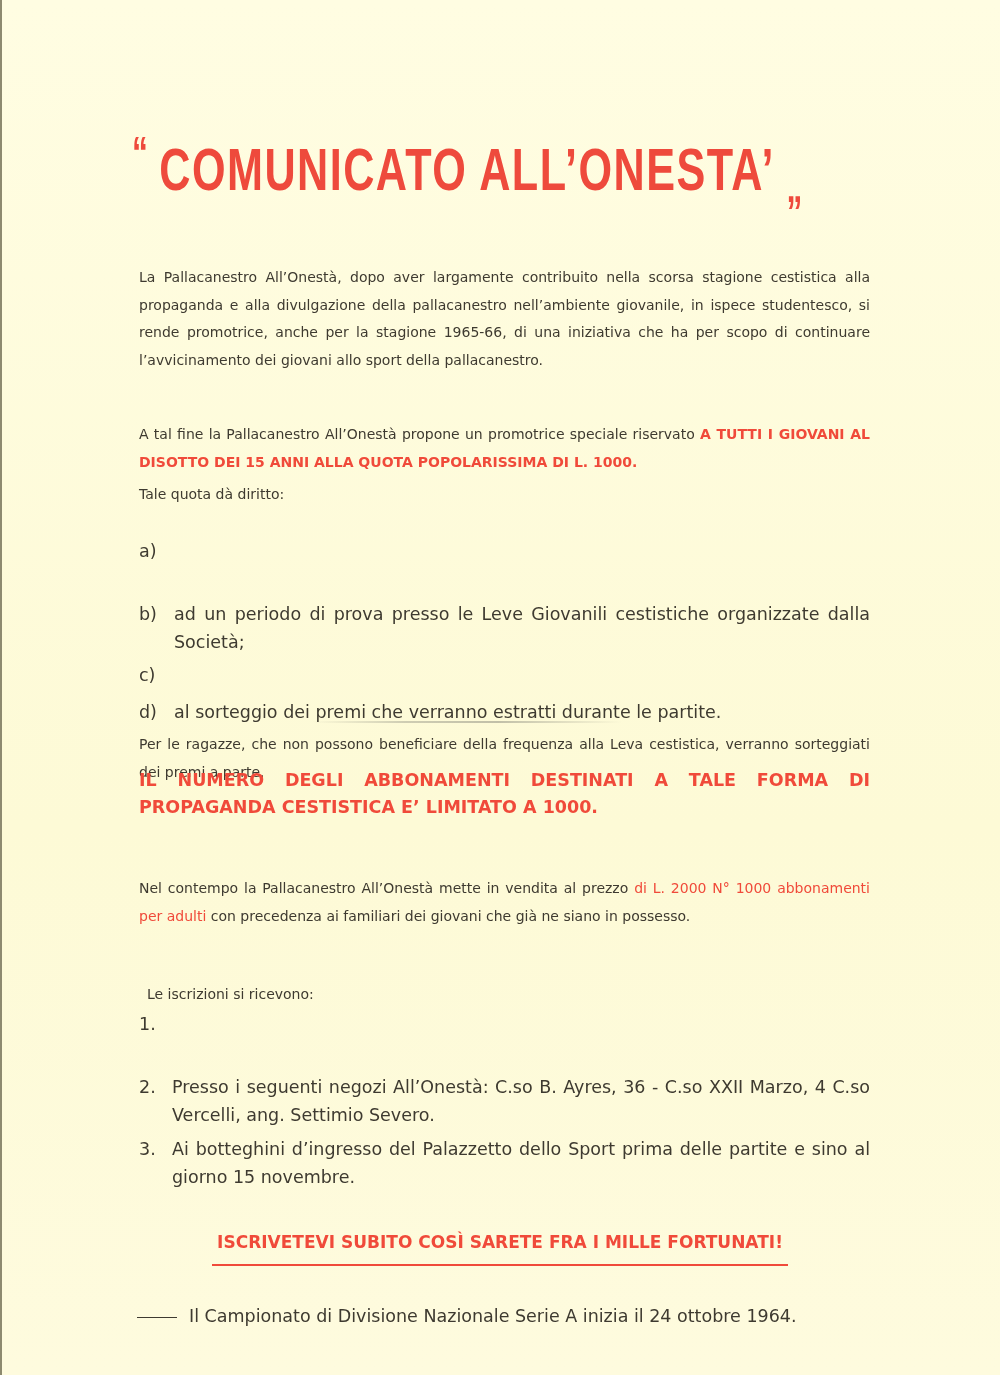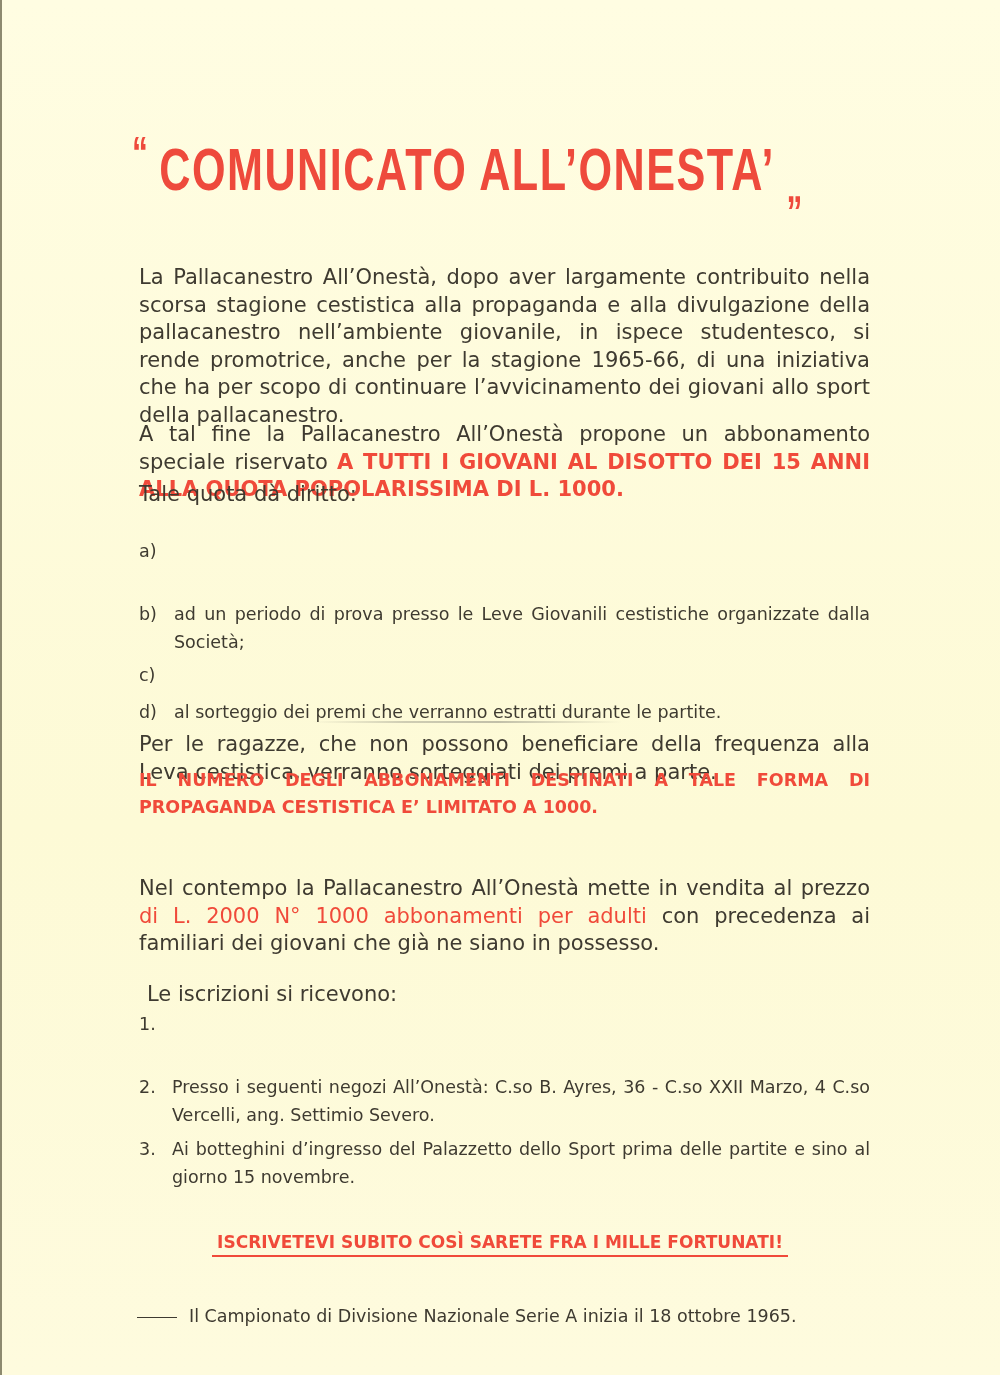--- a/index.html
+++ b/index.html
@@ -25,21 +25,21 @@
       letter-spacing: 2px;
       color: #ee4a3c;
       transform: scaleX(0.72);
       transform-origin: left top;
       white-space: nowrap;
     }
     .title .q-open { font-size: 44px; vertical-align: 22px; margin-right: 14px; }
     .title .q-close { font-size: 44px; vertical-align: -12px; margin-left: 16px; }
     .block {
       position: absolute; left: 137px; width: 731px;
-      font-size: 21px; line-height: 27.5px;
+      font-size: 14px; line-height: 27.5px;
       text-align: justify; text-align-last: left;
       color: #3e3a30;
     }
     .red { color: #f04a3a; }
     .redb { color: #f04a3a; font-weight: bold; }
     .p1 { top: 264px; }
     .p2 { top: 421px; }
     .p3 { top: 481px; }
     .list { position: absolute; left: 137px; width: 731px; font-size: 17.5px; line-height: 27.5px; }
     .li { position: relative; padding-left: 35px; text-align: justify; text-align-last: left; }
@@ -53,21 +53,21 @@
     .p6 { top: 875px; }
     .p7 { top: 973px; }
     .n1 { top: 1011px; }
     .n2 { top: 1074px; }
     .n3 { top: 1136px; }
     .n .li { padding-left: 33px; }
     .slogan {
       position: absolute; left: 210px; top: 1232px; width: 576px;
       text-align: center;
       font-weight: bold; font-size: 17px; color: #f04a3a;
-      border-bottom: 2px solid #f04a3a; padding-bottom: 3px;
+      border-bottom: 2px solid #f04a3a; padding-bottom: 12px;
     }
     .footer {
       position: absolute; left: 135px; top: 1306px; width: 735px;
       font-size: 17.5px; color: #3e3a30; white-space: nowrap;
     }
     .footer .dash { display: inline-block; width: 40px; height: 1px; background: #3e3a30; vertical-align: middle; margin-right: 12px; }
     .crease {
       position: absolute; left: 310px; top: 721px; width: 310px; height: 2px;
       background: linear-gradient(90deg, rgba(120,120,110,0) 0%, rgba(120,120,110,0.35) 30%, rgba(120,120,110,0.45) 60%, rgba(120,120,110,0) 100%);
     }
@@ -77,21 +77,21 @@
 
 <div class="page">
 
   <div class="title">
     <span class="q-open">“</span><span>COMUNICATO ALL’ONESTA’</span><span class="q-close">„</span>
   </div>
 
   <p class="block p1" style="margin:0">La Pallacanestro All’Onestà, dopo aver largamente contribuito nella scorsa stagione cestistica alla propaganda e alla divulgazione della pallacanestro nell’ambiente giovanile, in ispece studentesco, si rende promotrice, anche per la stagione 1965-66, di una iniziativa che ha per scopo di continuare l’avvicinamento dei giovani allo sport della pallacanestro.</p>
 
   <p class="block p2" style="margin:0">
-    <span>A tal fine la Pallacanestro All’Onestà propone un abbonamento speciale riservato</span>
+    <span>A tal fine la Pallacanestro All’Onestà propone un promotrice speciale riservato</span>
     <span class="redb">A TUTTI I GIOVANI AL DISOTTO DEI 15 ANNI ALLA QUOTA POPOLARISSIMA DI L. 1000.</span>
   </p>
 
   <p class="block p3" style="margin:0">Tale quota dà diritto:</p>
 
   <div class="list la">
     <div class="li"><span class="mark">a)</span></div>
   </div>
   <div class="list lb">
     <div class="li"><span class="mark">b)</span><span>ad un periodo di prova presso le Leve Giovanili cestistiche organizzate dalla Società;</span></div>
@@ -123,16 +123,16 @@
   <div class="list n n2">
     <div class="li"><span class="mark">2.</span><span>Presso i seguenti negozi All’Onestà: C.so B. Ayres, 36 - C.so XXII Marzo, 4 C.so Vercelli, ang. Settimio Severo.</span></div>
   </div>
   <div class="list n n3">
     <div class="li"><span class="mark">3.</span><span>Ai botteghini d’ingresso del Palazzetto dello Sport prima delle partite e sino al giorno 15 novembre.</span></div>
   </div>
 
   <div class="slogan">ISCRIVETEVI SUBITO COSÌ SARETE FRA I MILLE FORTUNATI!</div>
 
   <div class="footer">
-    <span class="dash"></span><span>Il Campionato di Divisione Nazionale Serie A inizia il 18 ottobre 1965.</span>
+    <span class="dash"></span><span>Il Campionato di Divisione Nazionale Serie A inizia il 24 ottobre 1964.</span>
   </div>
 
 </div>
 
 </body></html>

